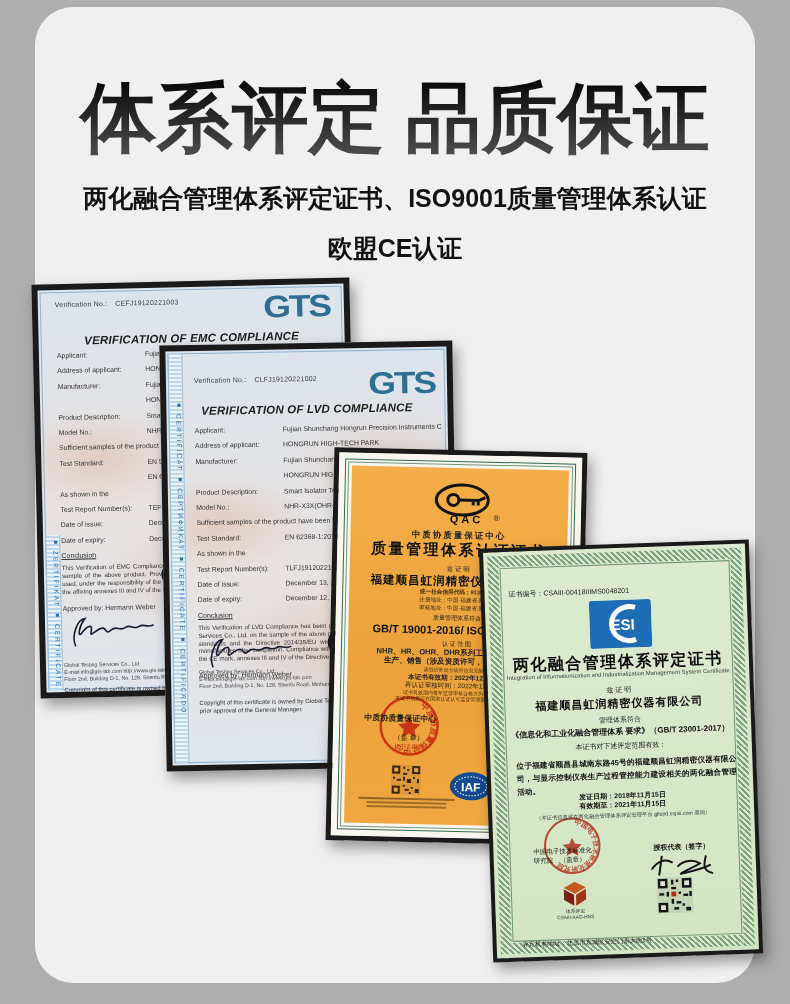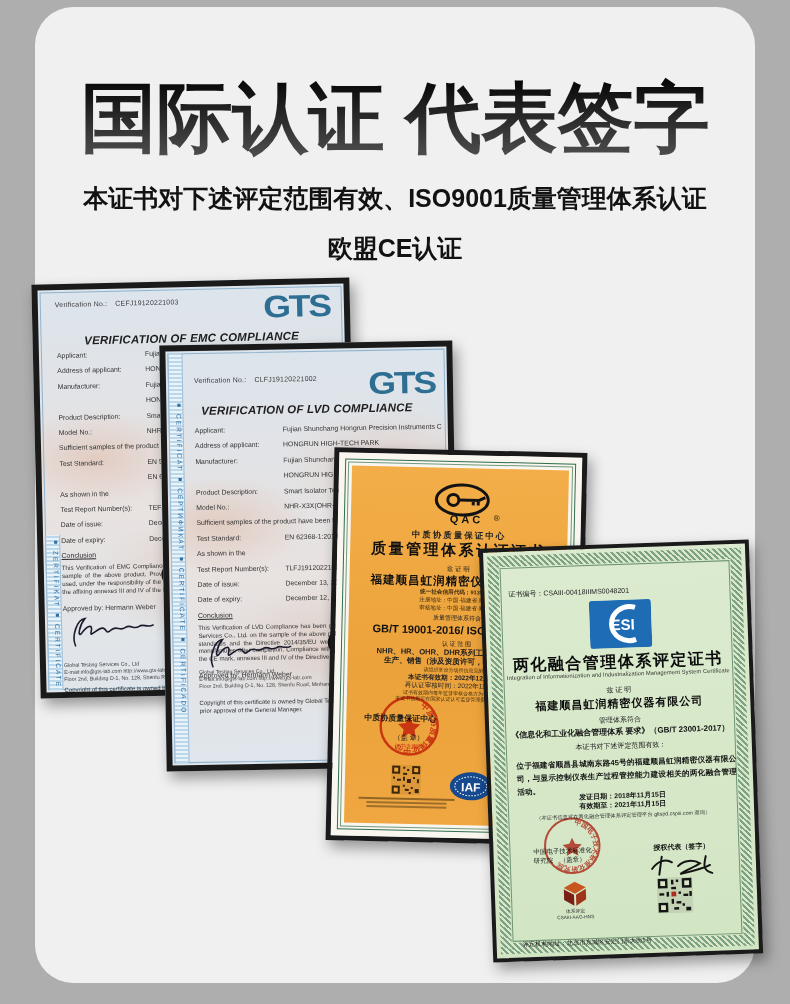--- a/index.html
+++ b/index.html
@@ -82,22 +82,22 @@
   .cesi-query{font-size:5.3px;color:#333;}
   .cesi-addr{position:absolute;left:26px;top:389px;font-size:6.3px;color:#222;}
   .cube-cap{font-size:4.8px;color:#333;line-height:6px;text-align:center;}
   .rep-label{font-size:7px;color:#111;font-weight:600;}
 </style>
 </head>
 <body>
 
 <div class="card"></div>
 
-<div class="main-title">国际认证 代表签字</div>
-<div class="sub1">本证书对下述评定范围有效、ISO9001质量管理体系认证</div>
+<div class="main-title">体系评定 品质保证</div>
+<div class="sub1">两化融合管理体系评定证书、ISO9001质量管理体系认证</div>
 <div class="sub2">欧盟CE认证</div>
 
 <div class="cert gts-paper" id="cert-emc" style="left:36px;top:281px;width:318px;height:414px;transform:rotate(-1.3deg);z-index:1;">
   <div class="gts-inner"></div>
   <div class="gts-verif">
     <span>Verification No.:</span><b>CEFJ19120221003</b>
   </div>
   <div class="gts-logo">GTS</div>
   <div class="gts-title" style="top:45px;">VERIFICATION OF EMC COMPLIANCE</div>
   <div class="fields" style="top:62px;">

